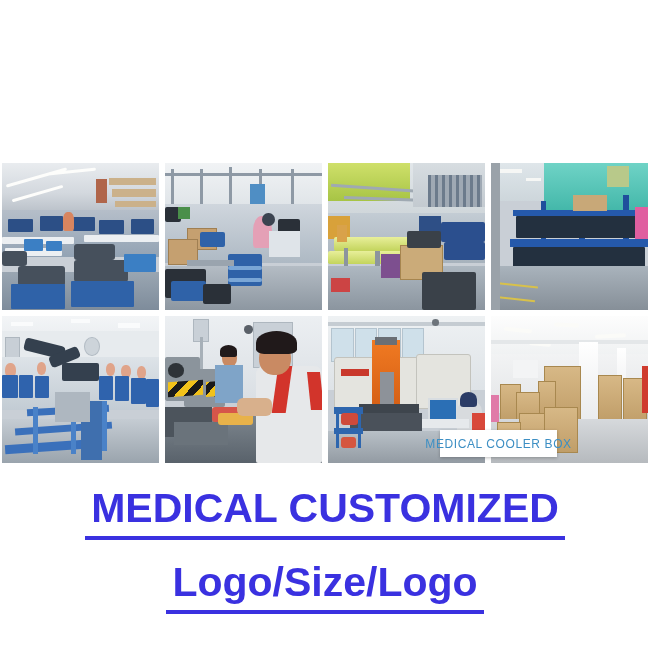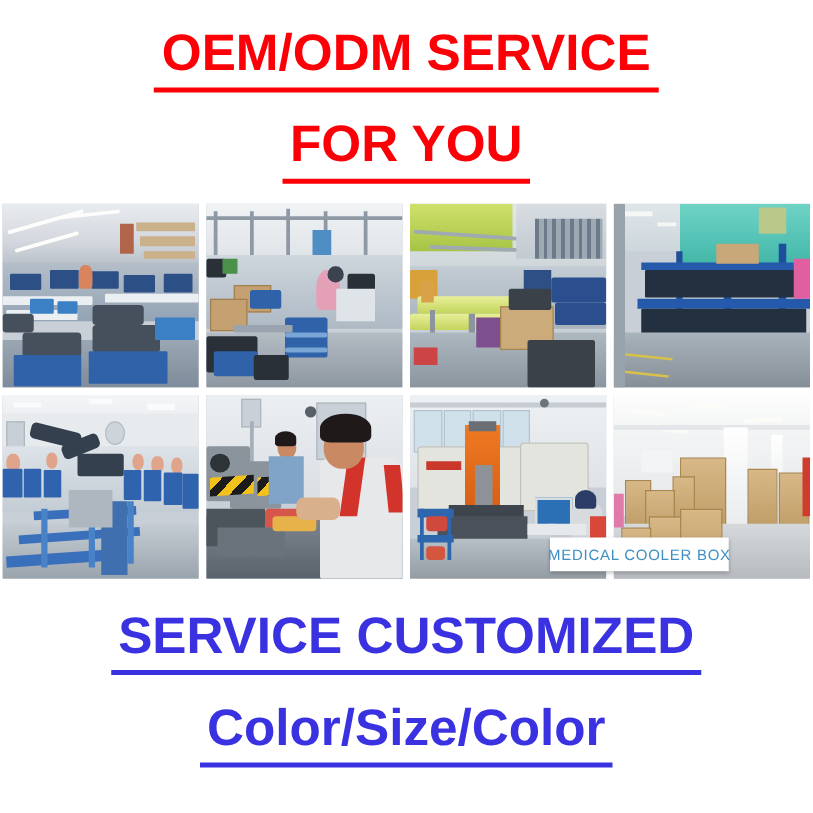--- a/index.html
+++ b/index.html
@@ -209,37 +209,29 @@
   }
   #caption-bag {
     left: 265px;
     top: 281px;
     width: 136px;
     height: 27px;
   }
   #caption-box {
     left: 440px;
     top: 430px;
-    width: 143px;
+    width: 117px;
     height: 27px;
   }
 </style>
 </head>
 <body>
 
 <div class="page">
 
-  <div class="headline-block">
-    <div class="headline-line headline-line-1">
-      <span class="txt">OEM/ODM SERVICE</span>
-    </div>
-    <div class="headline-line headline-line-2">
-      <span class="txt">FOR YOU</span>
-    </div>
-  </div>
 
   <div class="photo-grid">
 
     <div class="photo">
       <div class="scene">
         <div class="lyr p1-ceil"></div>
         <div class="lyr p1-lamp" style="left:2%;top:9%;width:40%;"></div>
         <div class="lyr p1-lamp" style="left:6%;top:20%;width:34%;"></div>
         <div class="lyr p1-lamp" style="left:30%;top:5%;width:30%;transform:rotate(-6deg);"></div>
         <div class="lyr p1-wallbox" style="left:60%;top:11%;width:7%;height:16%;"></div>
@@ -478,20 +470,20 @@
     </div>
 
   </div>
 
   <div class="caption" id="caption-box">
     <span>MEDICAL COOLER BOX</span>
   </div>
 
   <div class="footer-block">
     <div class="footer-line footer-line-1">
-      <span class="txt">SERVICE CUSTOMIZED</span>
+      <span class="txt">MEDICAL CUSTOMIZED</span>
     </div>
     <div class="footer-line footer-line-2">
-      <span class="txt">Color/Size/Color</span>
+      <span class="txt">Logo/Size/Logo</span>
     </div>
   </div>
 
 </div>
 
 </body></html>

